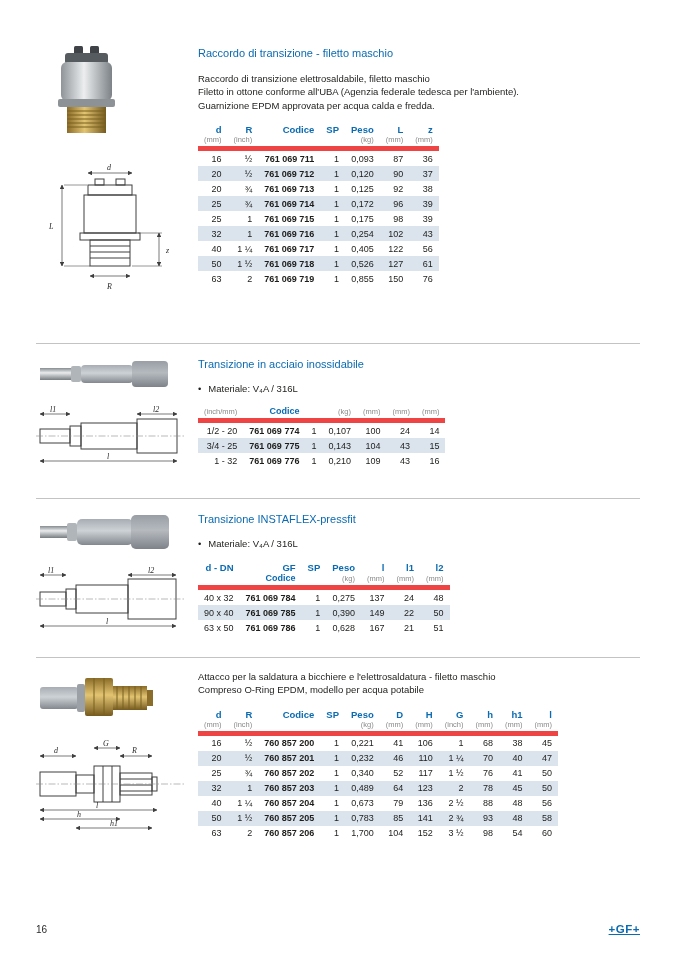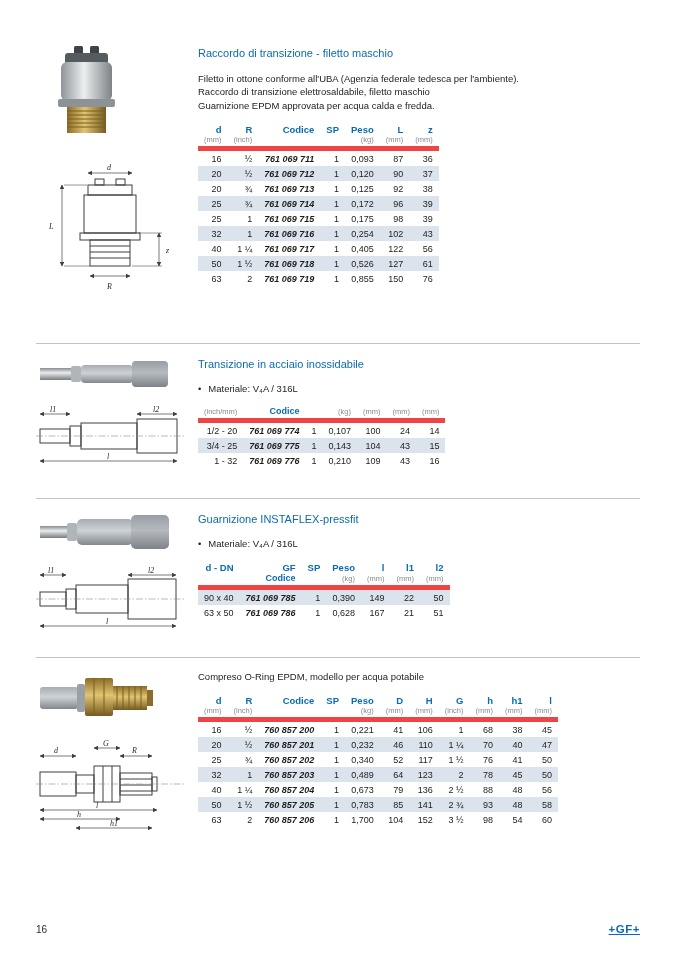--- a/index.html
+++ b/index.html
@@ -18,21 +18,21 @@
   .section-title{color:var(--blue);font-size:11px;font-weight:normal;margin:2px 0 13px;}
   .desc p{font-size:9.5px;line-height:1.42;}
   .bullet-row{display:flex;align-items:flex-start;font-size:9.5px;margin-top:2px;}
   .bullet-dot{margin-right:7px;font-size:9.5px;line-height:1.3;}
   table.data{border-collapse:collapse;margin-top:11px;}
   table.data th{color:var(--blue);font-size:9.5px;font-weight:bold;text-align:right;padding:1px 6px 0;white-space:nowrap;}
   table.data tr.units td{font-size:7.5px;color:#8a8a8a;text-align:right;padding:0 6px 2px;border-bottom:5px solid #ef4444;white-space:nowrap;}
   table.data tr.units td.hdr-cont{color:var(--blue);font-weight:bold;font-size:9px;}
   table.data tbody td{font-size:9px;text-align:right;padding:2.5px 6px;white-space:nowrap;}
   table.data tbody tr.alt{background:var(--shade);}
-  table.data tbody td.code{font-weight:bold;font-style:italic;}
+  table.data tbody td.code{font-weight:bold;}
   hr.sep{border:none;border-top:1px solid #c3c3c3;margin:0 0 12px;}
   .s1{min-height:298px;}
   .s2{min-height:142px;}
   .s3{min-height:146px;}
   .s4{min-height:230px;}
   .s1 .drawing{margin-top:26px;margin-left:2px;}
   .s2 .drawing,.s3 .drawing{margin-top:12px;}
   .s4 .drawing{margin-top:14px;}
   .photo{margin-left:2px;}
   svg .ln rect,svg .ln line{fill:none;stroke:var(--dim);stroke-width:1;}
@@ -121,22 +121,22 @@
         <line class="ext" x1="94" y1="103" x2="124" y2="103"></line>
         <line class="dim" x1="121" y1="70" x2="121" y2="103" marker-start="url(#arr)" marker-end="url(#arr)"></line>
         <text x="128" y="90">z</text>
         <line class="dim" x1="52" y1="113" x2="92" y2="113" marker-start="url(#arr)" marker-end="url(#arr)"></line>
         <text x="69" y="126">R</text>
       </svg>
     </div>
     <div class="content-col">
       <h2 class="section-title">Raccordo di transizione - filetto maschio</h2>
       <div class="desc">
+        <p>Raccordo di transizione elettrosaldabile, filetto maschio</p>
         <p>Filetto in ottone conforme all'UBA (Agenzia federale tedesca per l'ambiente).</p>
-        <p>Raccordo di transizione elettrosaldabile, filetto maschio</p>
         <p>Guarnizione EPDM approvata per acqua calda e fredda.</p>
       </div>
       <table class="data">
           <thead>
             <tr>
               <th>d</th>
               <th>R</th>
               <th>Codice</th>
               <th>SP</th>
               <th>Peso</th>
@@ -339,21 +339,21 @@
         <line class="cl" x1="0" y1="34" x2="148" y2="34" stroke-dasharray="7 2 1.5 2"></line>
         <line class="dim" x1="4" y1="10" x2="30" y2="10" marker-start="url(#arr)" marker-end="url(#arr)"></line>
         <text x="12" y="8">l1</text>
         <line class="dim" x1="92" y1="10" x2="140" y2="10" marker-start="url(#arr)" marker-end="url(#arr)"></line>
         <text x="112" y="8">l2</text>
         <line class="dim" x1="4" y1="61" x2="140" y2="61" marker-start="url(#arr)" marker-end="url(#arr)"></line>
         <text x="70" y="59">l</text>
       </svg>
     </div>
     <div class="content-col">
-      <h2 class="section-title">Guarnizione INSTAFLEX-pressfit</h2>
+      <h2 class="section-title">Transizione INSTAFLEX-pressfit</h2>
       <div class="bullet-row">
         <span class="bullet-dot">•</span>
         <span>Materiale: V₄A / 316L</span>
       </div>
       <table class="data">
           <thead>
             <tr>
               <th>d - DN</th>
               <th>GF</th>
               <th>SP</th>
@@ -366,20 +366,29 @@
               <td></td>
               <td class="hdr-cont">Codice</td>
               <td></td>
               <td>(kg)</td>
               <td>(mm)</td>
               <td>(mm)</td>
               <td>(mm)</td>
             </tr>
           </thead>
           <tbody>
+            <tr>
+              <td>40 x 32</td>
+              <td class="code">761 069 784</td>
+              <td>1</td>
+              <td>0,275</td>
+              <td>137</td>
+              <td>24</td>
+              <td>48</td>
+            </tr>
             <tr class="alt">
               <td>90 x 40</td>
               <td class="code">761 069 785</td>
               <td>1</td>
               <td>0,390</td>
               <td>149</td>
               <td>22</td>
               <td>50</td>
             </tr>
             <tr>
@@ -439,20 +448,21 @@
         <line class="dim" x1="4" y1="72" x2="121" y2="72" marker-start="url(#arr)" marker-end="url(#arr)"></line>
         <text x="60" y="70">l</text>
         <line class="dim" x1="4" y1="81" x2="84" y2="81" marker-start="url(#arr)" marker-end="url(#arr)"></line>
         <text x="41" y="79">h</text>
         <line class="dim" x1="40" y1="90" x2="116" y2="90" marker-start="url(#arr)" marker-end="url(#arr)"></line>
         <text x="74" y="88">h1</text>
       </svg>
     </div>
     <div class="content-col">
       <div class="desc">
+        <p>Attacco per la saldatura a bicchiere e l'elettrosaldatura - filetto maschio</p>
         <p>Compreso O-Ring EPDM, modello per acqua potabile</p>
       </div>
       <table class="data">
           <thead>
             <tr>
               <th>d</th>
               <th>R</th>
               <th>Codice</th>
               <th>SP</th>
               <th>Peso</th>

